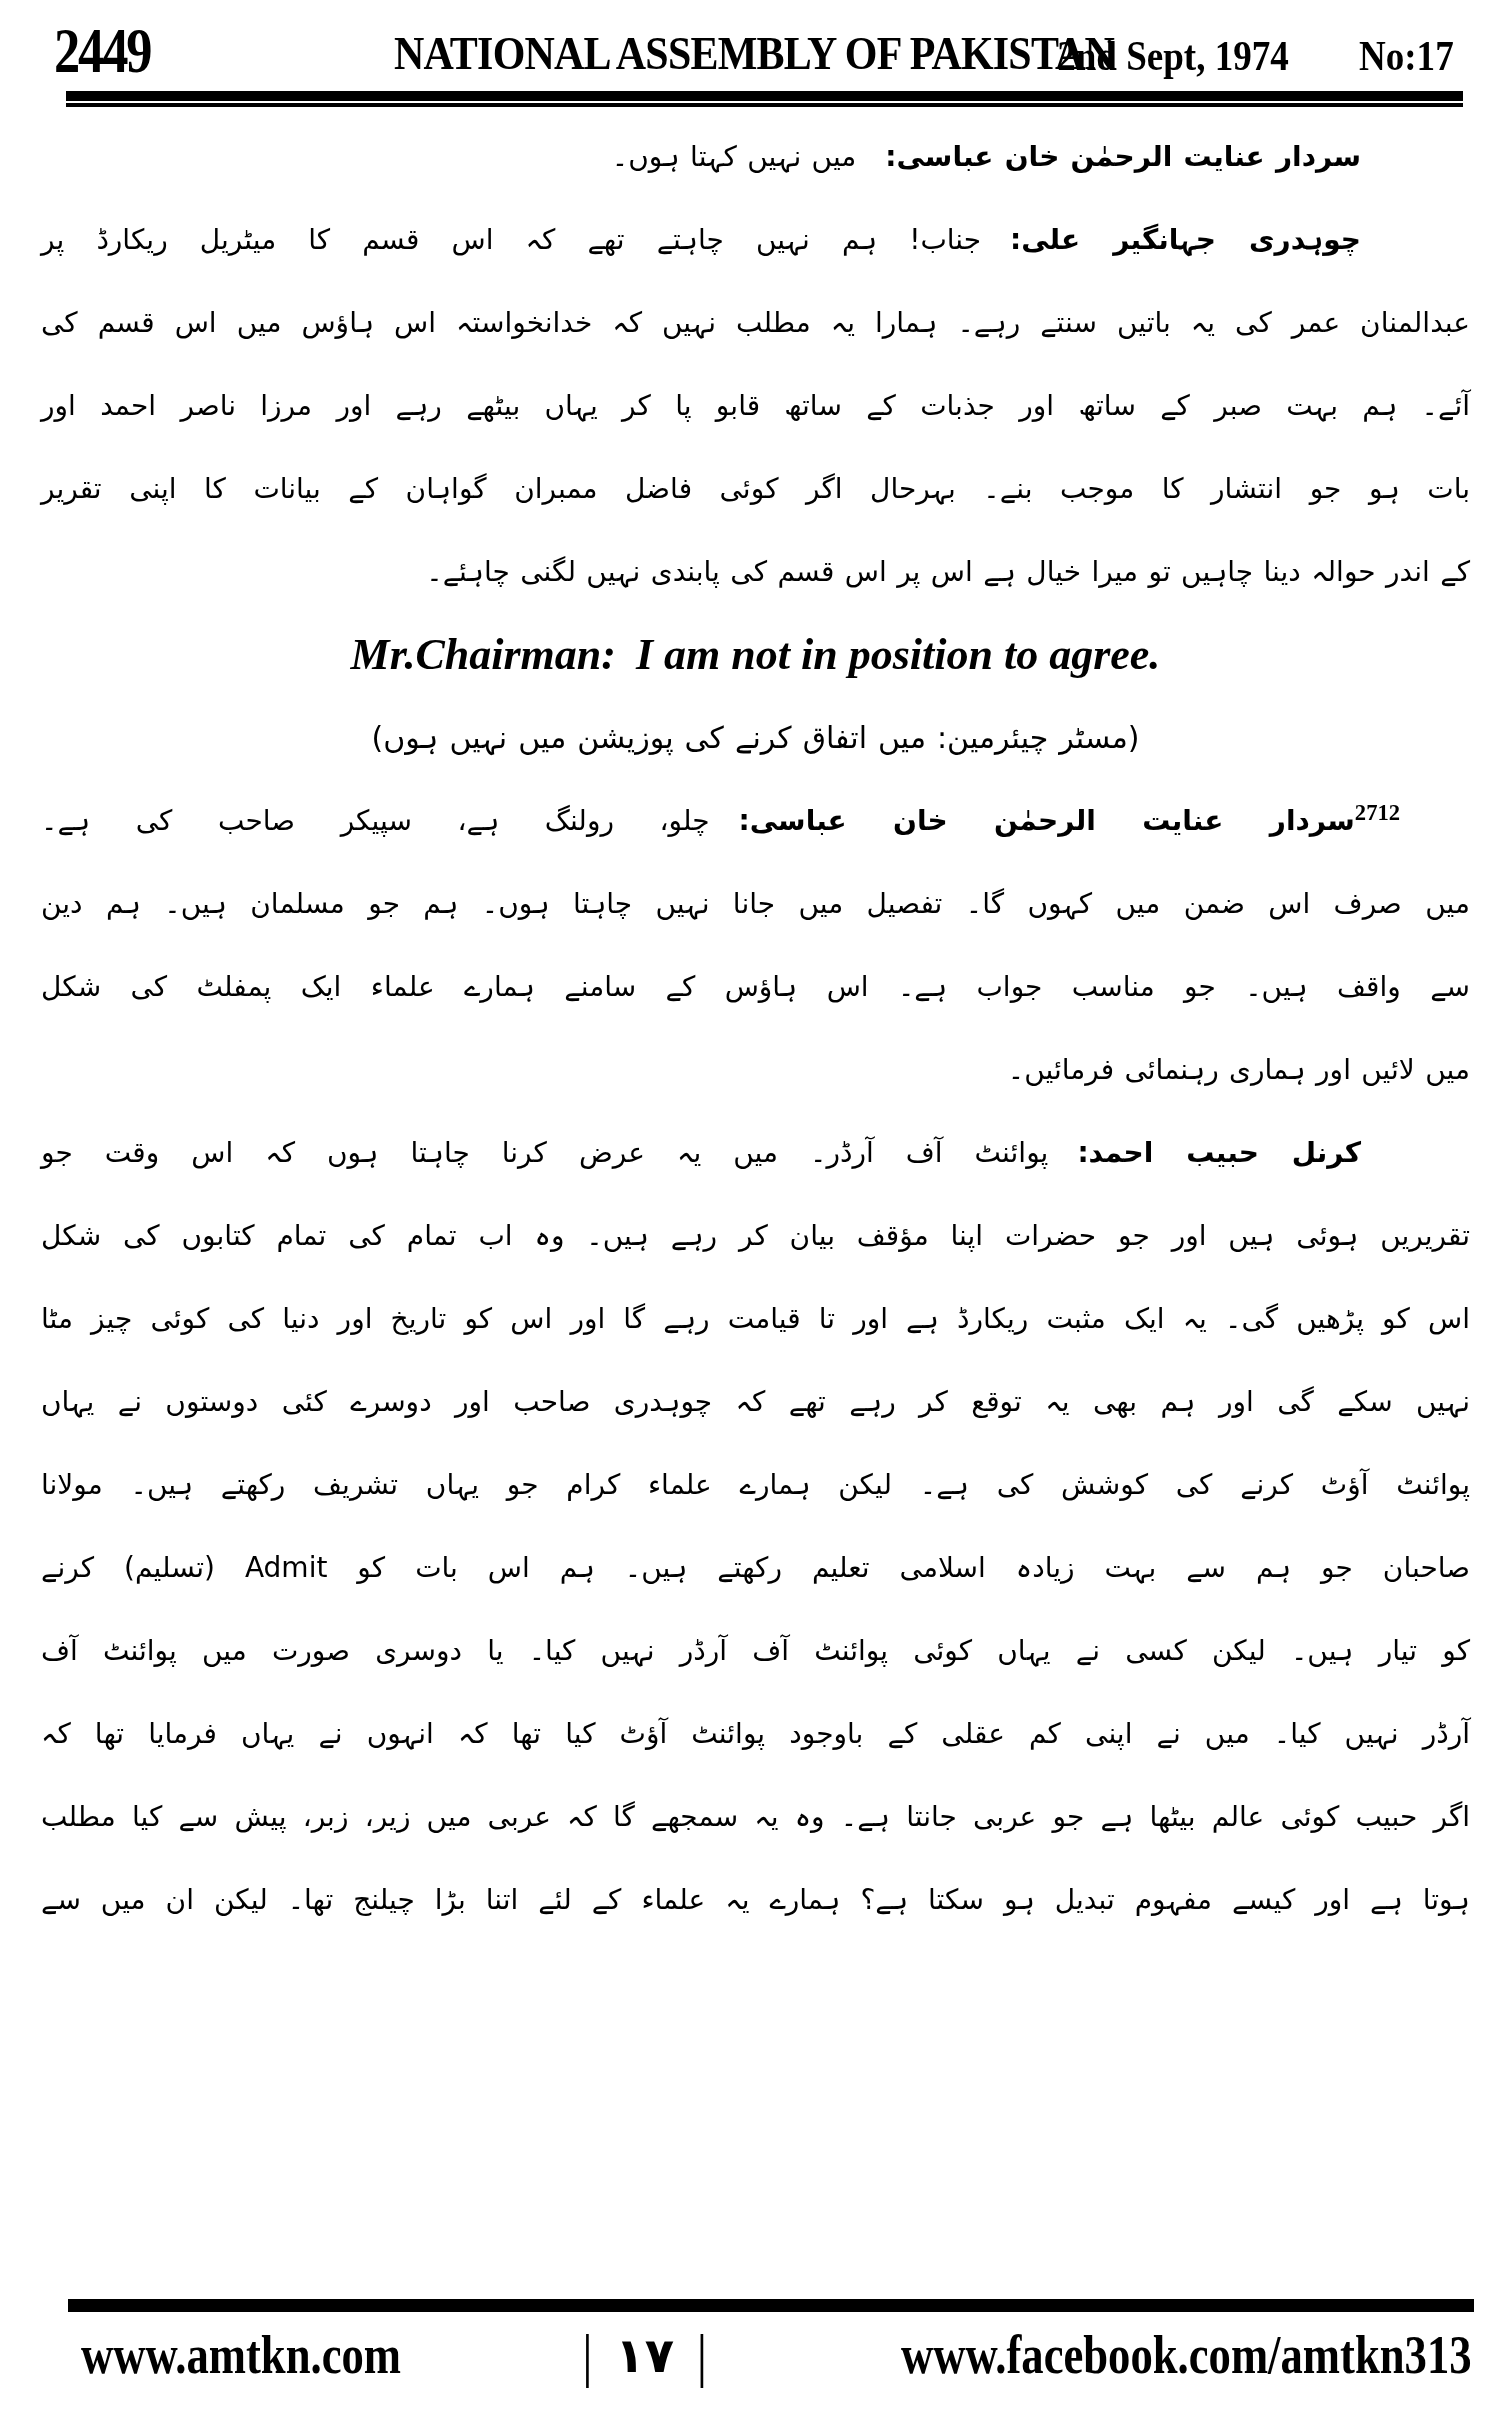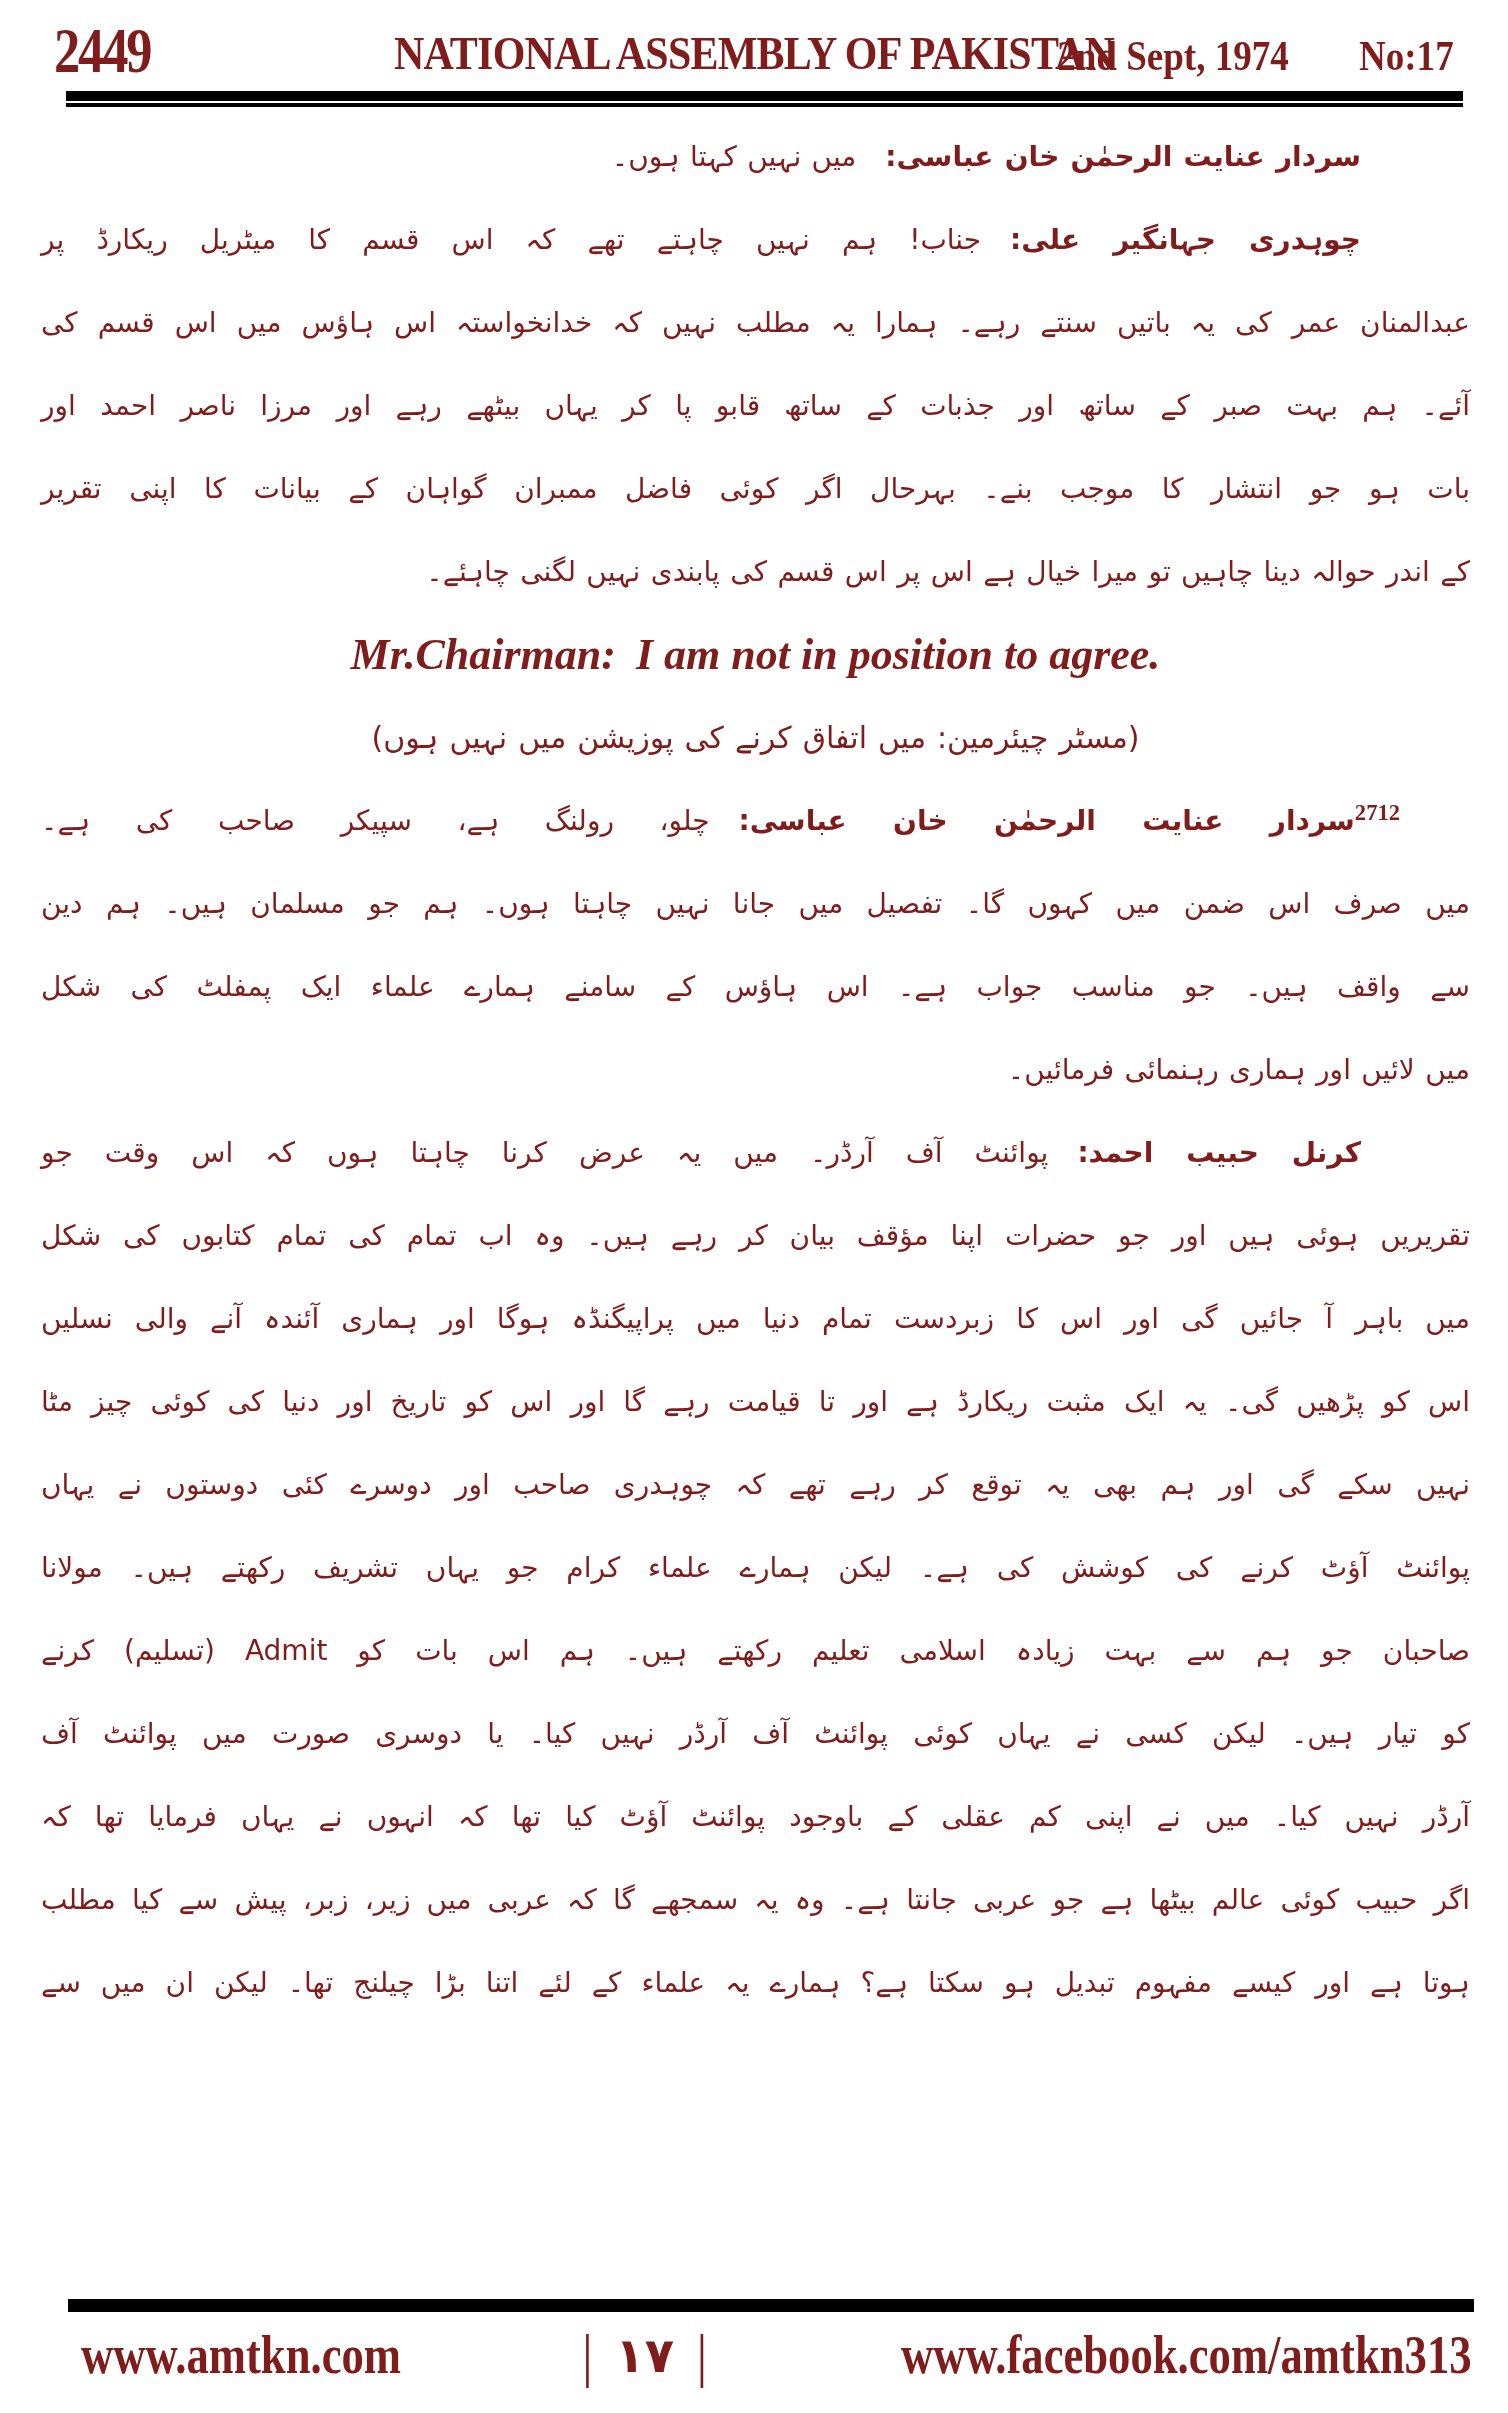--- a/index.html
+++ b/index.html
@@ -1,18 +1,18 @@
 <!DOCTYPE html>
 <html lang="ur" style="font-size:12px"><head>
 <meta charset="utf-8">
 <style>
   html,body { margin:0; padding:0; background:#e8e8e8; }
   .page {
     position:relative; width:1508px; height:2413px;
-    background:#ffffff; color:#7f1d1d;
+    background:#ffffff; color:#000000;
     overflow:hidden;
     font-family:"DejaVu Sans", sans-serif;
   }
   
   .hdr-pageno {
     position:absolute; left:54px; top:13.6px;
     font-family:"Liberation Serif", serif; font-weight:bold;
     font-size:57px; letter-spacing:-2.3px;
     transform:scale(0.92,1.12); transform-origin:left top;
   }
@@ -120,21 +120,20 @@
       <div class="uline">میں صرف اس ضمن میں کہوں گا۔ تفصیل میں جانا نہیں چاہتا ہوں۔ ہم جو مسلمان ہیں۔ ہم دین</div>
       <div class="uline">سے واقف ہیں۔ جو مناسب جواب ہے۔ اس ہاؤس کے سامنے ہمارے علماء ایک پمفلٹ کی شکل</div>
       <div class="uline short">میں لائیں اور ہماری رہنمائی فرمائیں۔</div>
     </div>
 
     <div>
       <div class="uline first">
         <span class="speaker">کرنل حبیب احمد:</span><span>پوائنٹ آف آرڈر۔ میں یہ عرض کرنا چاہتا ہوں کہ اس وقت جو</span>
       </div>
       <div class="uline">تقریریں ہوئی ہیں اور جو حضرات اپنا مؤقف بیان کر رہے ہیں۔ وہ اب تمام کی تمام کتابوں کی شکل</div>
-      <div class="uline">میں باہر آ جائیں گی اور اس کا زبردست تمام دنیا میں پراپیگنڈہ ہوگا اور ہماری آئندہ آنے والی نسلیں</div>
       <div class="uline">اس کو پڑھیں گی۔ یہ ایک مثبت ریکارڈ ہے اور تا قیامت رہے گا اور اس کو تاریخ اور دنیا کی کوئی چیز مٹا</div>
       <div class="uline">نہیں سکے گی اور ہم بھی یہ توقع کر رہے تھے کہ چوہدری صاحب اور دوسرے کئی دوستوں نے یہاں</div>
       <div class="uline">پوائنٹ آؤٹ کرنے کی کوشش کی ہے۔ لیکن ہمارے علماء کرام جو یہاں تشریف رکھتے ہیں۔ مولانا</div>
       <div class="uline">صاحبان جو ہم سے بہت زیادہ اسلامی تعلیم رکھتے ہیں۔ ہم اس بات کو Admit (تسلیم) کرنے</div>
       <div class="uline">کو تیار ہیں۔ لیکن کسی نے یہاں کوئی پوائنٹ آف آرڈر نہیں کیا۔ یا دوسری صورت میں پوائنٹ آف</div>
       <div class="uline">آرڈر نہیں کیا۔ میں نے اپنی کم عقلی کے باوجود پوائنٹ آؤٹ کیا تھا کہ انہوں نے یہاں فرمایا تھا کہ</div>
       <div class="uline">اگر حبیب کوئی عالم بیٹھا ہے جو عربی جانتا ہے۔ وہ یہ سمجھے گا کہ عربی میں زیر، زبر، پیش سے کیا مطلب</div>
       <div class="uline">ہوتا ہے اور کیسے مفہوم تبدیل ہو سکتا ہے؟ ہمارے یہ علماء کے لئے اتنا بڑا چیلنج تھا۔ لیکن ان میں سے</div>
     </div>
 

